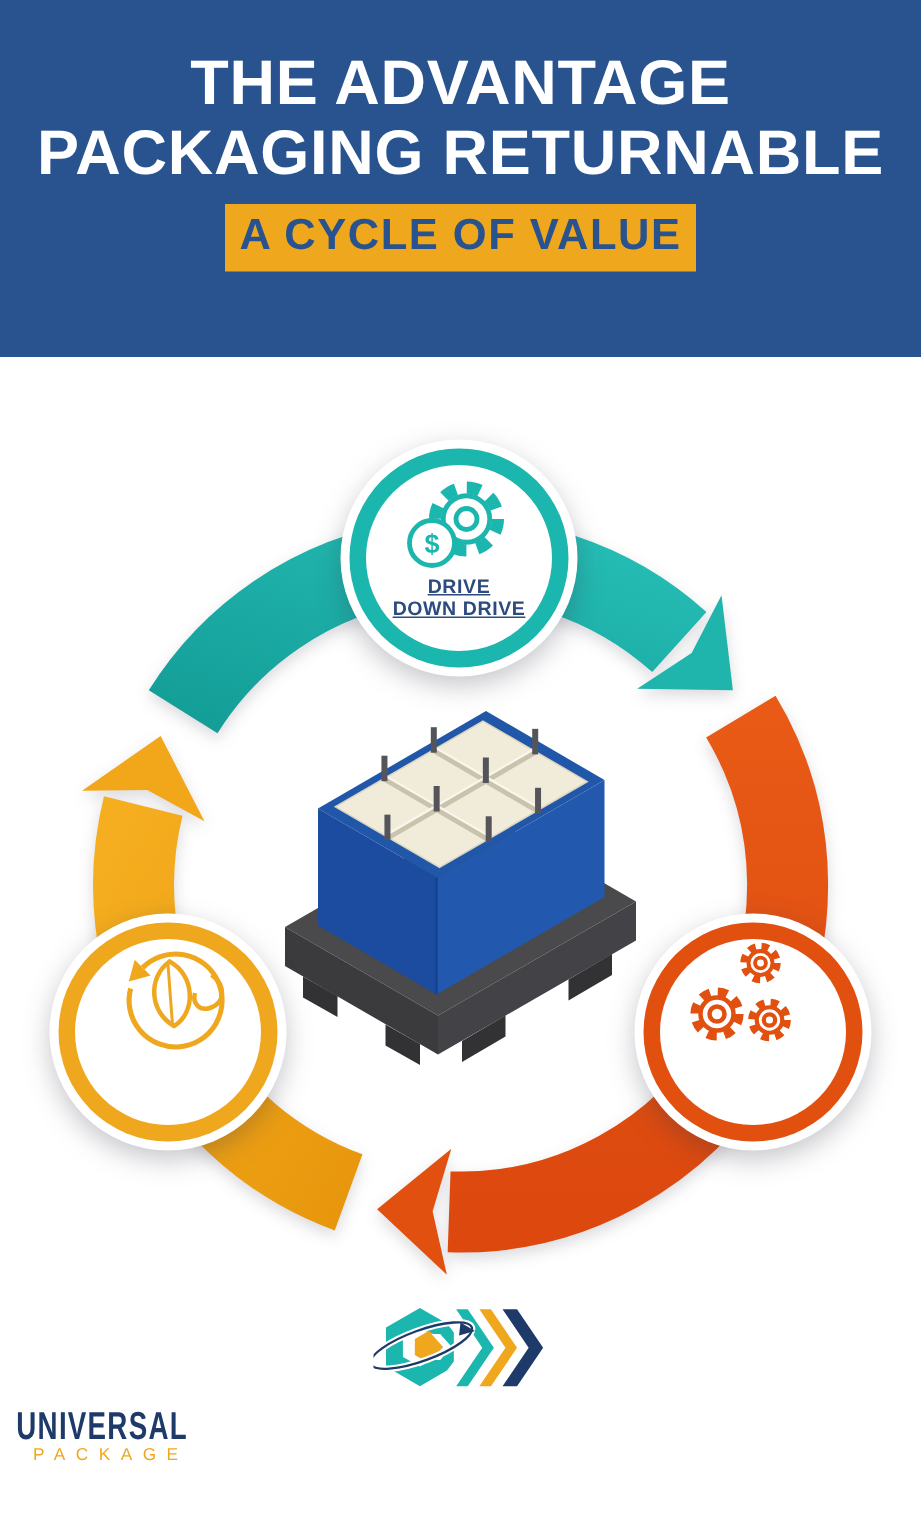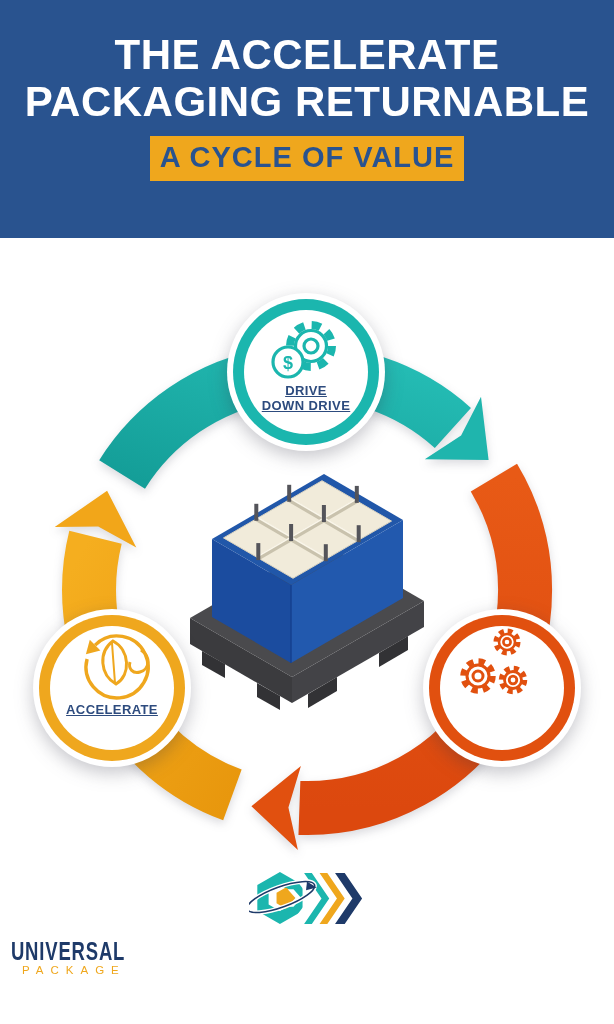--- a/index.html
+++ b/index.html
@@ -50,21 +50,21 @@
   }
   .brand-sub span { display:inline-block; letter-spacing:7px; margin-right:-7px; }
 </style>
 </head>
 <body>
 
 <div class="page">
 
   <div class="header">
     <h1 class="title">
-      <span>THE ACCELERATE</span>
+      <span>THE ADVANTAGE</span>
       <span>PACKAGING RETURNABLE</span>
     </h1>
     <div class="subtitle-badge">A CYCLE OF VALUE</div>
   </div>
 
   <div class="diagram">
     <svg width="614" height="624" viewBox="0 0 614 624">
       <defs>
         <linearGradient id="tealGrad" x1="0" y1="1" x2="1" y2="0">
           <stop offset="0" stop-color="#149E98"></stop>
@@ -176,21 +176,20 @@
           <path d="M 115 443 C 114 431, 113 416, 112 403" stroke-width="2"></path>
         </g>
       </g>
     </svg>
 
     <div class="node-label label-top">
       <span>DRIVE</span>
       <span>DOWN DRIVE</span>
     </div>
     <div class="node-label label-left">
-      <span>ACCELERATE</span>
     </div>
   </div>
 
   <div class="brand">
     <svg class="brand-mark" width="116" height="73" viewBox="0 0 120 75">
       <path fill-rule="evenodd" fill="#1BB6AE" d="M32,10 L55.4,23.5 L55.4,50.5 L32,64 L8.6,50.5 L8.6,23.5 Z
            M32,23.5 L43.7,30.3 L43.7,43.8 L32,50.5 L20.3,43.8 L20.3,30.3 Z"></path>
       <polygon points="38,26 47.5,31.5 47.5,42.5 38,48 28.5,42.5 28.5,31.5" fill="#EFA71D"></polygon>
       <polygon points="44,12 53,12 72,37 53,62 44,62 63,37" fill="#ffffff"></polygon>
       <polygon points="40,28 46,28 54,37 46,46 40,46 48,37" fill="#ffffff"></polygon>

